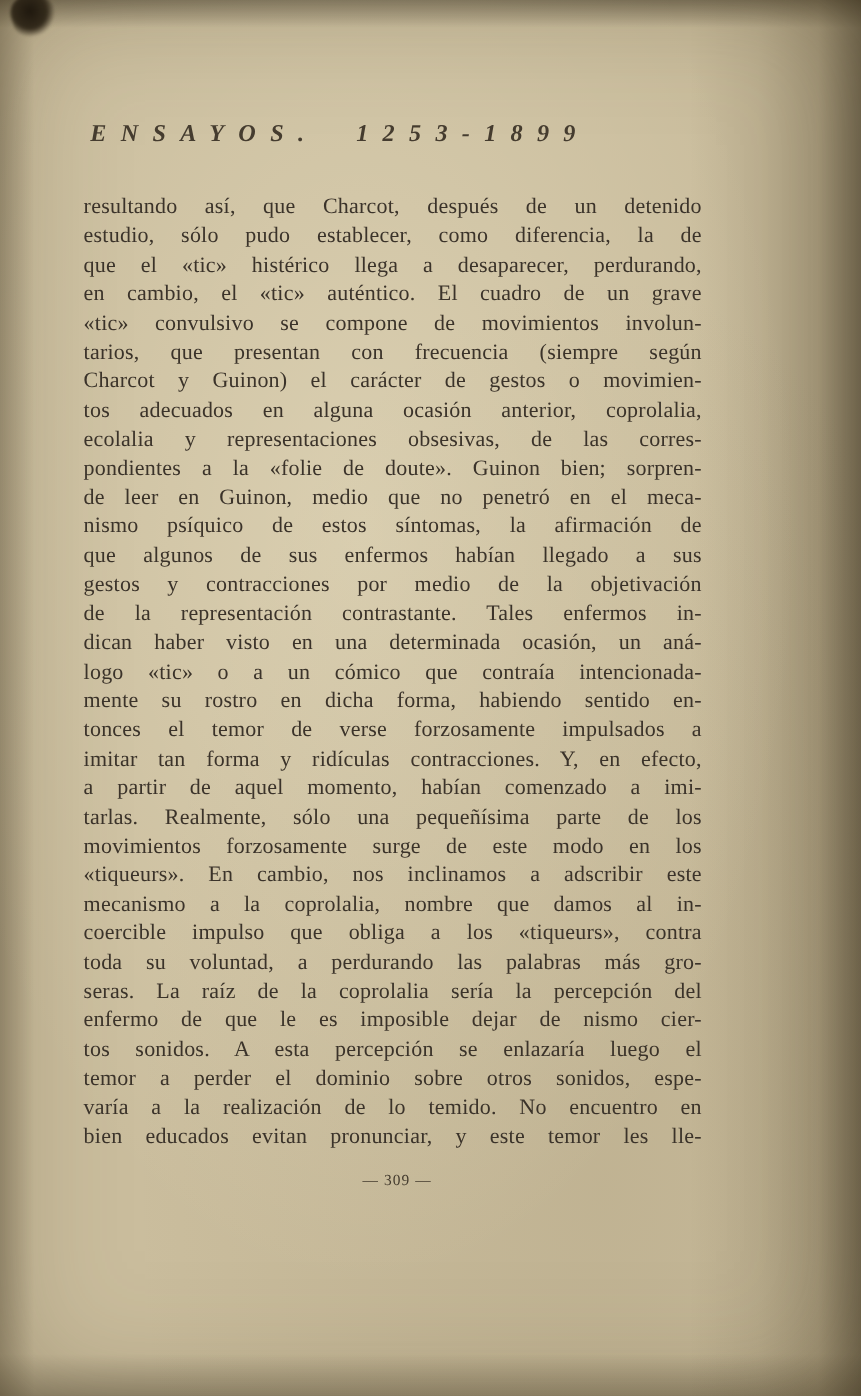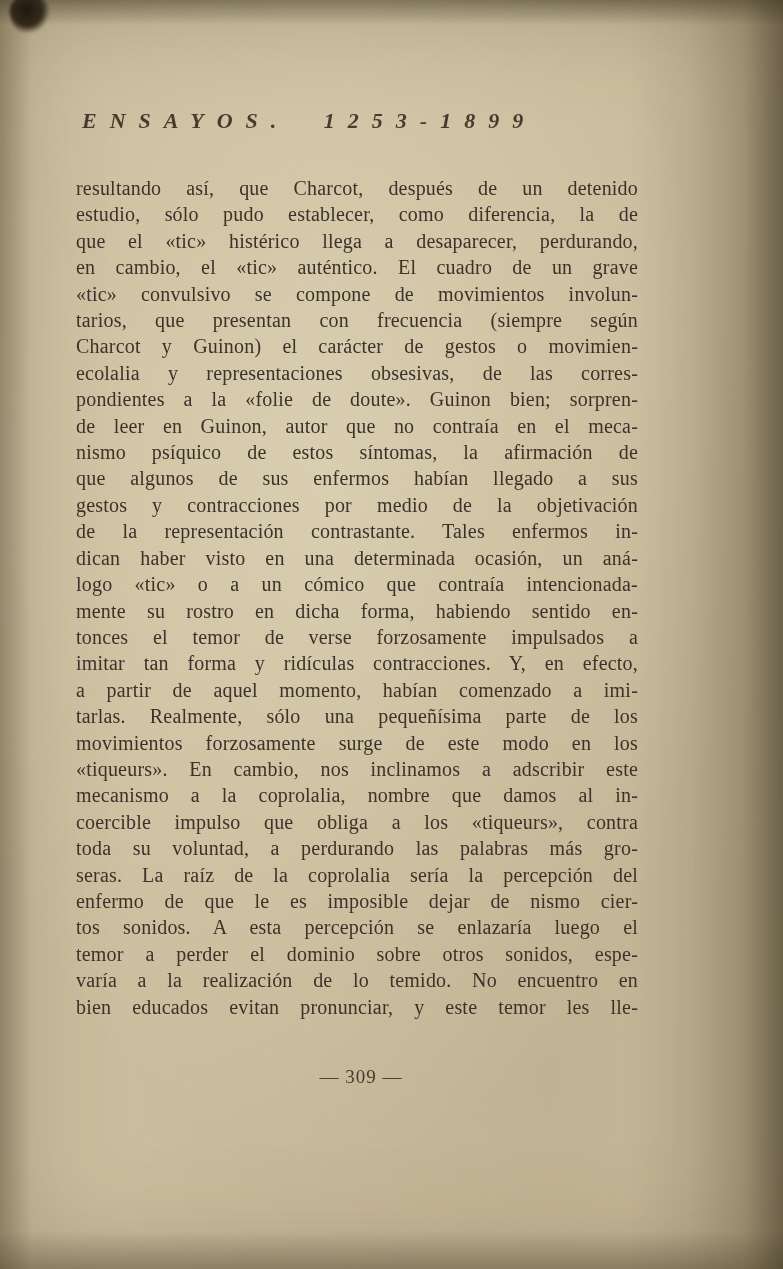--- a/index.html
+++ b/index.html
@@ -62,42 +62,43 @@
     text-align: justify;
     text-align-last: justify;
     white-space: normal;
   }
   .page-number {
     position: absolute;
     top: 1066px;
     left: 80px;
     width: 562px;
     text-align: center;
-    font-size: 19px;
+    font-size: 14px;
     letter-spacing: 1px;
     color: #453c2f;
   }
 </style>
 </head>
 <body>
 
 <div class="page">
   <div class="ink-stain"></div>
   <div class="running-header">ENSAYOS. 1253-1899</div>
   <div class="body-text">
       <div class="line">resultando así, que Charcot, después de un detenido</div>
       <div class="line">estudio, sólo pudo establecer, como diferencia, la de</div>
       <div class="line">que el «tic» histérico llega a desaparecer, perdurando,</div>
       <div class="line">en cambio, el «tic» auténtico. El cuadro de un grave</div>
       <div class="line">«tic» convulsivo se compone de movimientos involun-</div>
       <div class="line">tarios, que presentan con frecuencia (siempre según</div>
       <div class="line">Charcot y Guinon) el carácter de gestos o movimien-</div>
+      <div class="line">tos adecuados en alguna ocasión anterior, coprolalia,</div>
       <div class="line">ecolalia y representaciones obsesivas, de las corres-</div>
       <div class="line">pondientes a la «folie de doute». Guinon bien; sorpren-</div>
-      <div class="line">de leer en Guinon, autor que no contraía en el meca-</div>
+      <div class="line">de leer en Guinon, medio que no penetró en el meca-</div>
       <div class="line">nismo psíquico de estos síntomas, la afirmación de</div>
       <div class="line">que algunos de sus enfermos habían llegado a sus</div>
       <div class="line">gestos y contracciones por medio de la objetivación</div>
       <div class="line">de la representación contrastante. Tales enfermos in-</div>
       <div class="line">dican haber visto en una determinada ocasión, un aná-</div>
       <div class="line">logo «tic» o a un cómico que contraía intencionada-</div>
       <div class="line">mente su rostro en dicha forma, habiendo sentido en-</div>
       <div class="line">tonces el temor de verse forzosamente impulsados a</div>
       <div class="line">imitar tan forma y ridículas contracciones. Y, en efecto,</div>
       <div class="line">a partir de aquel momento, habían comenzado a imi-</div>

